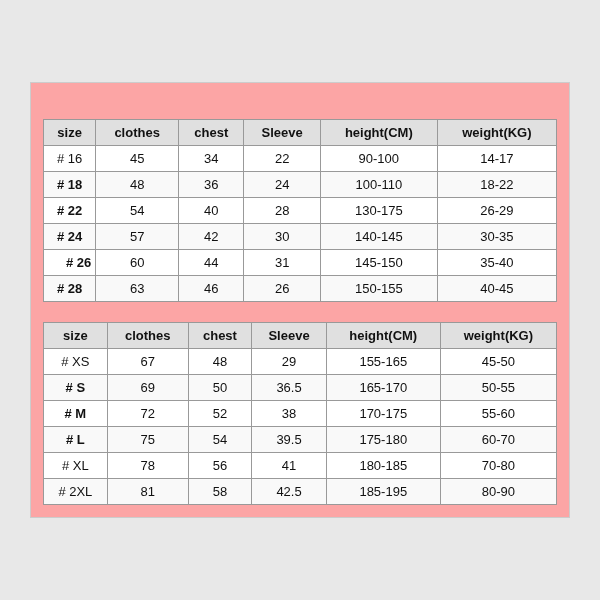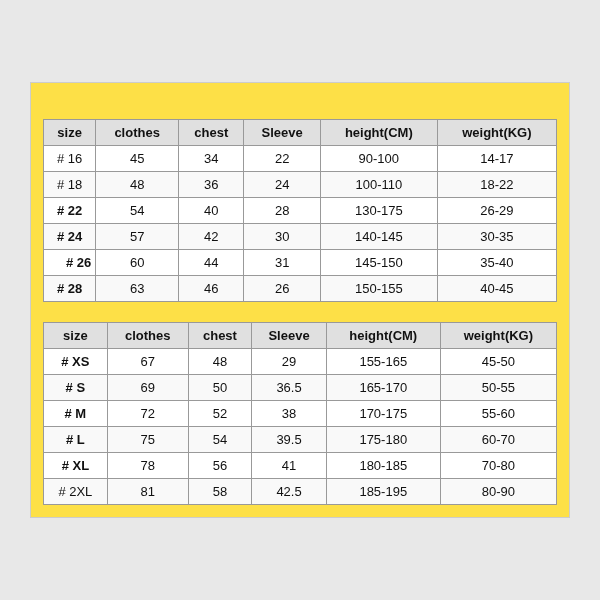--- a/index.html
+++ b/index.html
@@ -12,21 +12,21 @@
       width: 600px;
       height: 600px;
       background: #e8e8e8;
       display: flex;
       align-items: center;
       justify-content: center;
       font-family: Arial, sans-serif;
     }
 
     .card {
-      background: #fde047;
+      background: #fca5a5;
       border: 1px solid #cccccc;
       width: 540px;
       padding: 12px;
     }
 
     .title {
       text-align: center;
       font-size: 22px;
       font-weight: bold;
       padding: 10px 0 14px 0;
@@ -88,21 +88,21 @@
     <tbody>
     <tr>
           <td style="font-weight: normal;"># 16</td>
           <td>45</td>
           <td>34</td>
           <td>22</td>
           <td>90-100</td>
           <td>14-17</td>
         </tr>
         <tr>
-          <td style="font-weight: normal; margin-top: 16px;"># 18</td>
+          <td style="font-weight: bold; margin-top: 16px;"># 18</td>
           <td>48</td>
           <td>36</td>
           <td>24</td>
           <td>100-110</td>
           <td>18-22</td>
         </tr>
         <tr>
           <td style="font-weight: bold;"># 22</td>
           <td>54</td>
           <td>40</td>
@@ -145,21 +145,21 @@
       <th>size</th>
           <th>clothes</th>
           <th>chest</th>
           <th>Sleeve</th>
           <th>height(CM)</th>
           <th>weight(KG)</th>
         </tr>
     </thead>
     <tbody>
     <tr>
-          <td style="font-weight: bold; margin-top: 31px;"># XS</td>
+          <td style="font-weight: normal; margin-top: 31px;"># XS</td>
           <td>67</td>
           <td>48</td>
           <td>29</td>
           <td>155-165</td>
           <td>45-50</td>
         </tr>
         <tr>
           <td style="font-weight: bold;"># S</td>
           <td>69</td>
           <td>50</td>
@@ -177,21 +177,21 @@
         </tr>
         <tr>
           <td style="font-weight: bold;"># L</td>
           <td>75</td>
           <td>54</td>
           <td>39.5</td>
           <td>175-180</td>
           <td>60-70</td>
         </tr>
         <tr>
-          <td style="font-weight: bold;"># XL</td>
+          <td style="font-weight: normal;"># XL</td>
           <td>78</td>
           <td>56</td>
           <td>41</td>
           <td>180-185</td>
           <td>70-80</td>
         </tr>
         <tr>
           <td style="font-weight: normal;"># 2XL</td>
           <td>81</td>
           <td>58</td>

